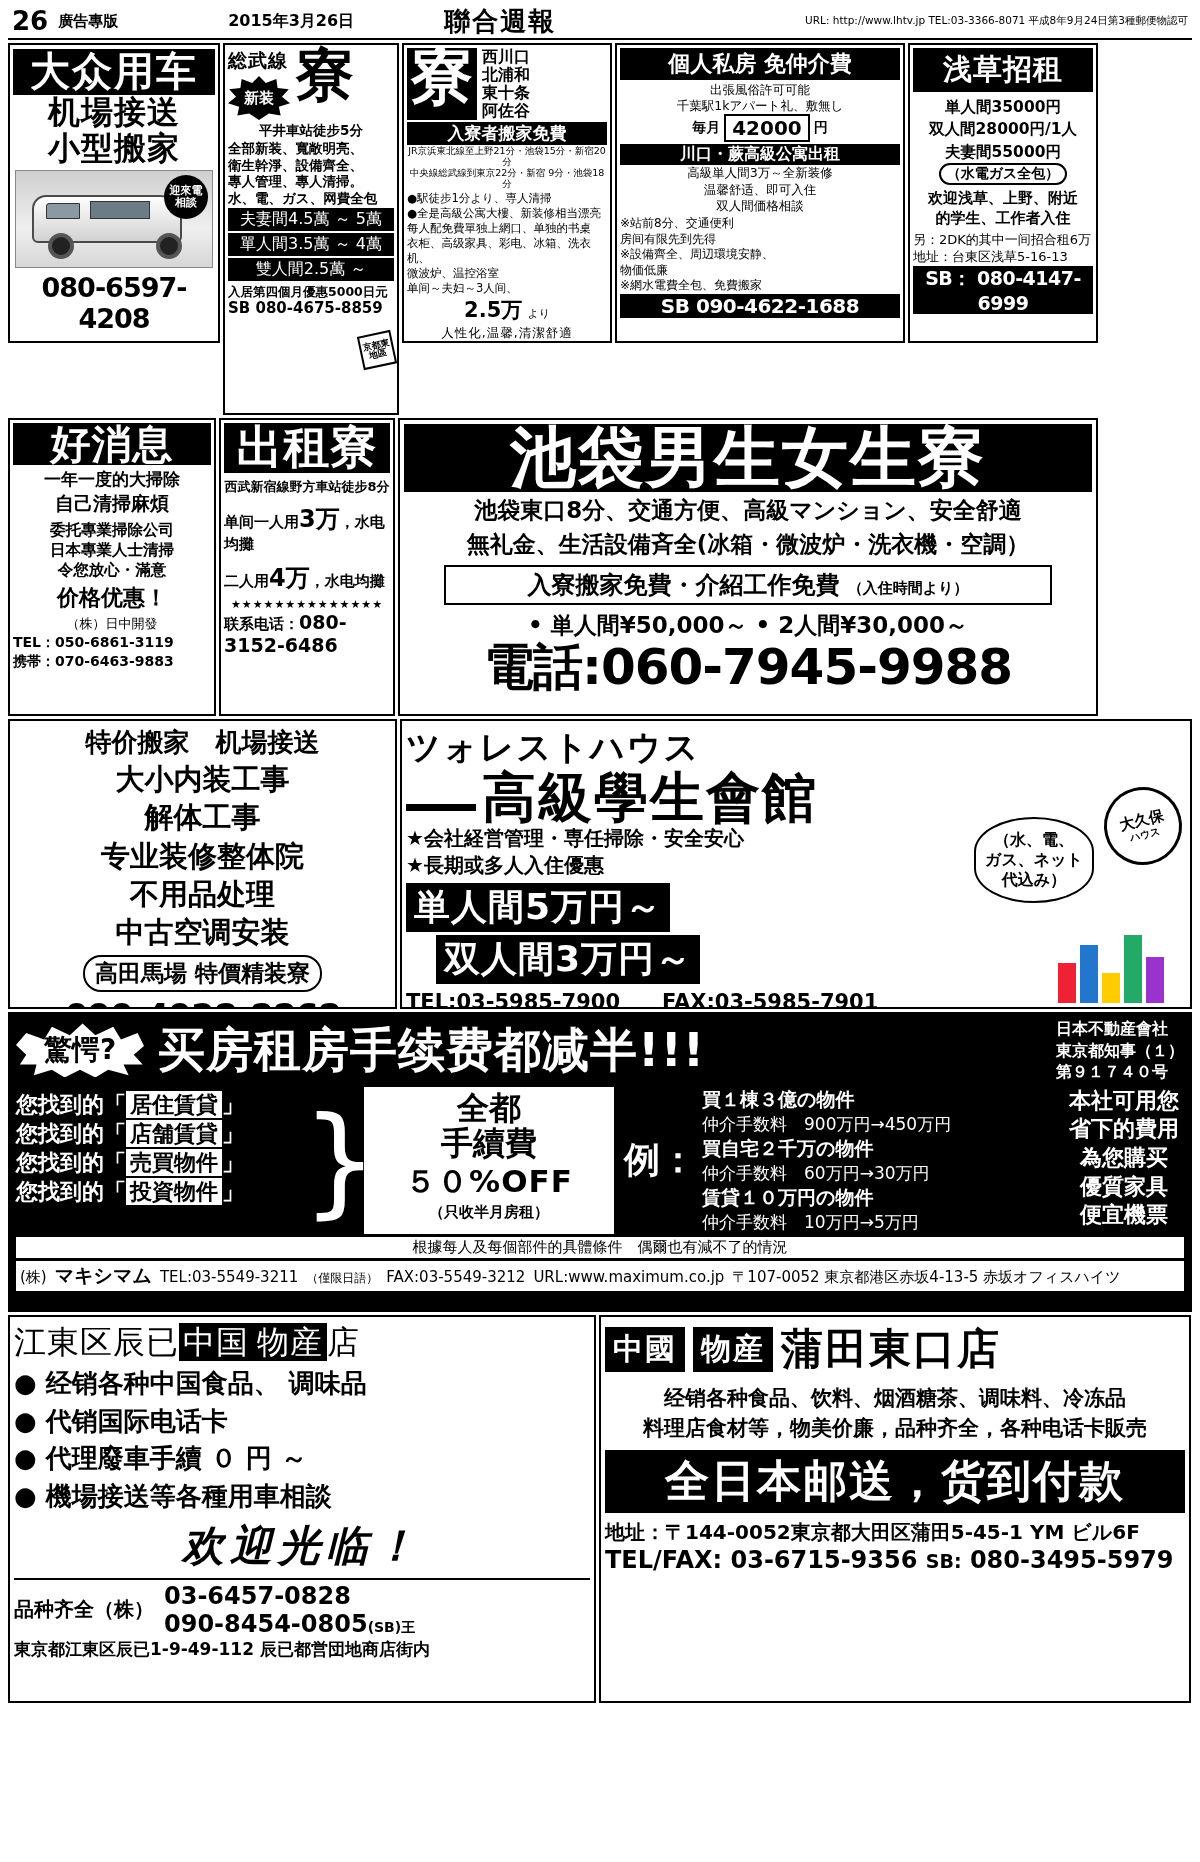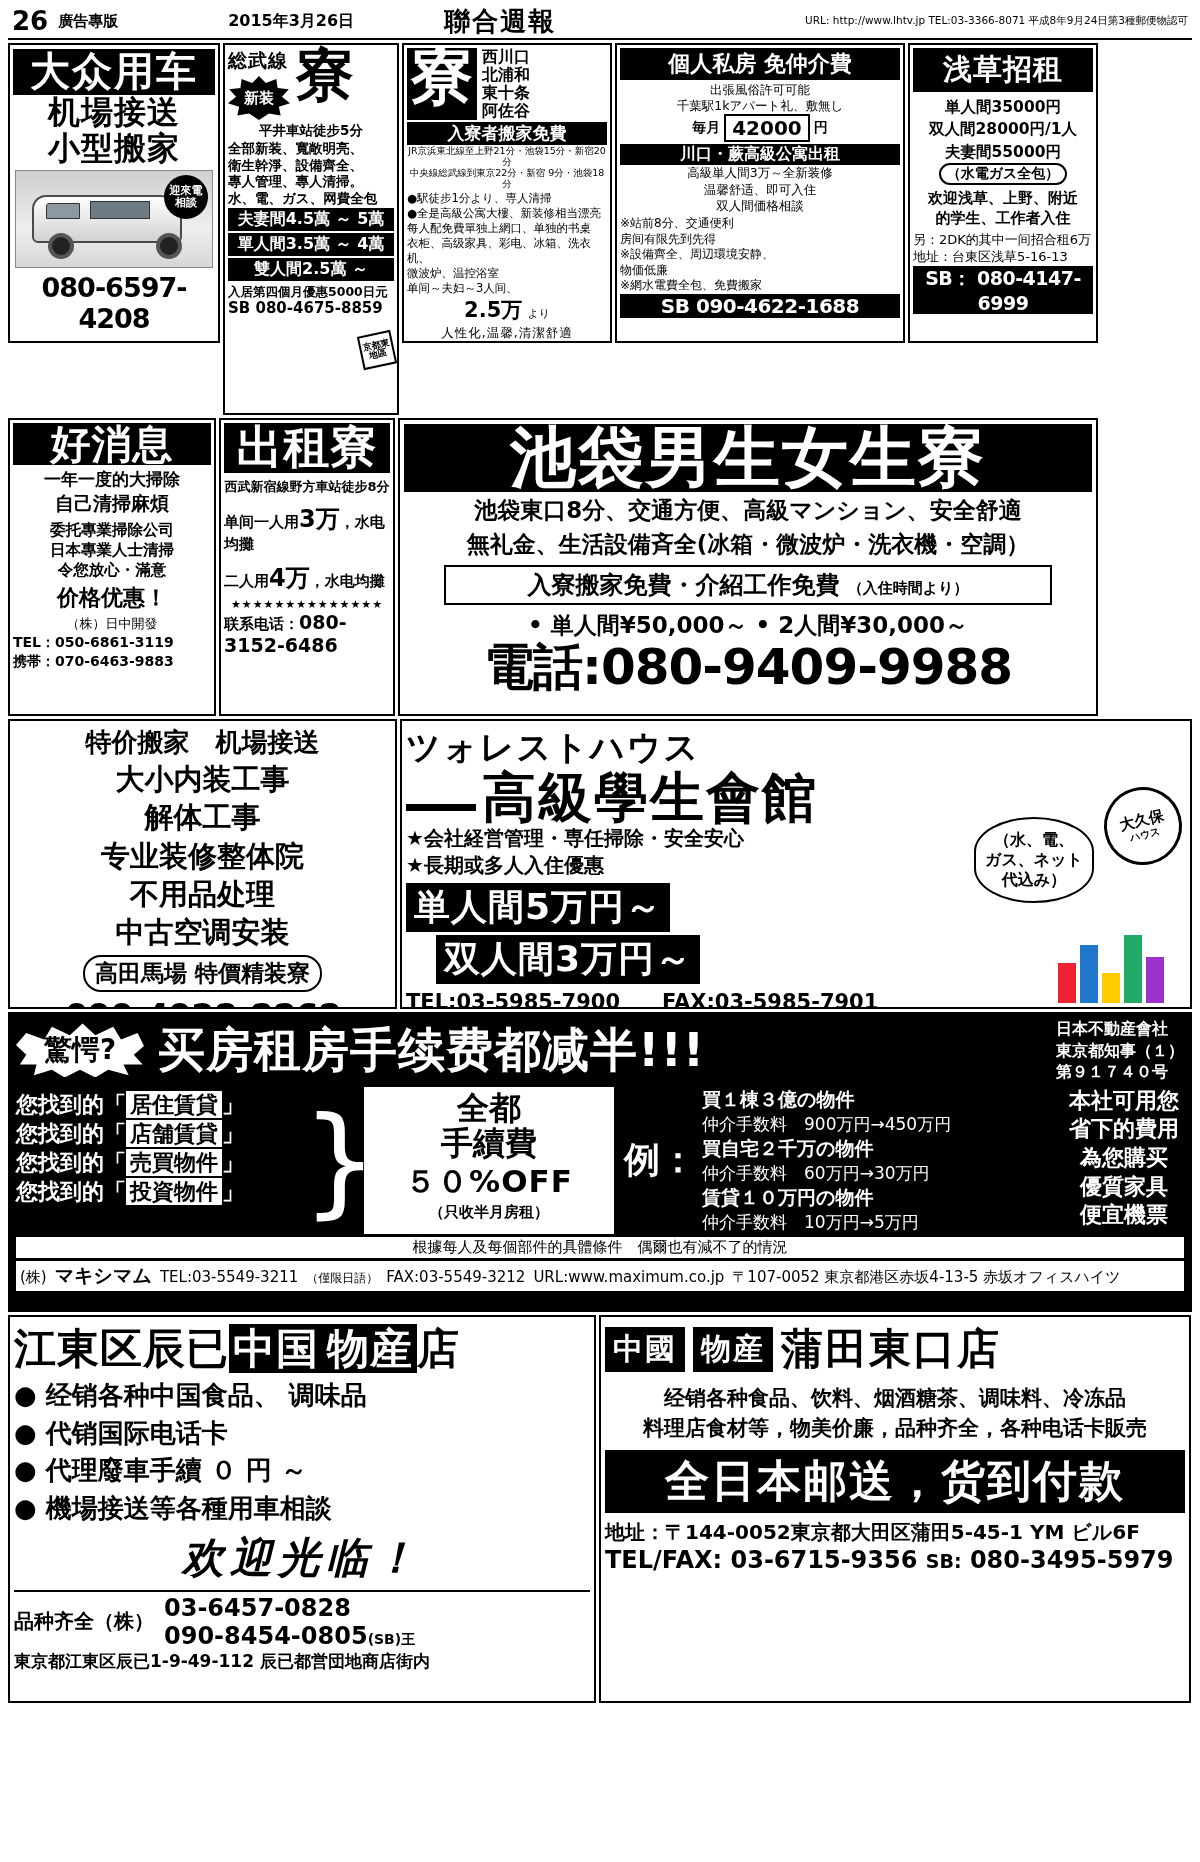--- a/index.html
+++ b/index.html
@@ -79,21 +79,21 @@
   .sb-head { display:flex; align-items:flex-start; }
   .sb-line { font-size:19px; font-weight:bold; letter-spacing:1px;}
   .sb-star {
     width:62px;height:44px;margin-top:2px;
     background:#000;color:#fff;font-size:15px;font-weight:bold;
     display:flex;align-items:center;justify-content:center;
     clip-path:polygon(50% 0%,61% 16%,78% 7%,80% 27%,98% 30%,87% 47%,100% 62%,82% 70%,85% 90%,66% 85%,50% 100%,34% 85%,15% 90%,18% 70%,0% 62%,13% 47%,2% 30%,20% 27%,22% 7%,39% 16%);
   }
   .sb-big { font-size:58px; font-weight:bold; line-height:0.95; margin-left:6px;}
   .sb-rowtxt { font-size:13.5px; font-weight:bold; line-height:1.22; margin-top:2px;}
-  .sb-price { background:#000;color:#fff;font-weight:bold;font-size:16px;
+  .sb-price { background:#000;color:#fff;font-weight:normal;font-size:16px;
     text-align:center; padding:1px 0; margin-top:2px; letter-spacing:0;}
   .sb-note{ font-size:12.5px; font-weight:bold; line-height:1.2; margin-top:3px;}
   .sb-tel { font-size:15px; font-weight:bold; }
   .sb-seal{
     position:absolute; right:3px; bottom:46px;
     width:34px;height:34px;border:2px solid #000;color:#000;
     font-size:9px; font-weight:bold; line-height:1.05;
     display:flex;align-items:center;justify-content:center;text-align:center;
     transform:rotate(-12deg);
   }
@@ -223,21 +223,21 @@
   .bn-ex .lbl{ font-size:36px; font-weight:bold; }
   .bn-tbl div.l{ font-size:19px; font-weight:bold; }
   .bn-tbl div.f{ font-size:17px; }
   .bn-far{ width:120px; font-size:22px; font-weight:bold; line-height:1.3; text-align:center; }
   .bn-note{ background:#fff; color:#000; font-size:15px; text-align:center; margin-top:3px; padding:1px 0;}
   .bn-foot{ background:#fff; color:#000; font-size:15px; padding:2px 4px; margin-top:3px; display:flex; gap:8px; align-items:baseline;}
   .bn-foot .mk{ font-size:19px; font-weight:bold; }
 
   
   .ad-jiangdong{ width:588px; height:388px; padding:4px; }
-  .jd-title{ font-size:42px; font-weight:bold; letter-spacing:1px; }
+  .jd-title{ font-size:32px; font-weight:normal; letter-spacing:1px; }
   .jd-title .inv{ background:#000; color:#fff; padding:0 4px;}
   .jd-li{ font-size:26px; font-weight:bold; line-height:1.45; }
   .jd-script{ font-size:42px; font-weight:bold; text-align:center; font-family:"DejaVu Serif", serif;
     font-style:italic; letter-spacing:6px; margin-top:2px;}
   .jd-foot{ border-top:2px solid #000; margin-top:4px; padding-top:2px;}
   .jd-foot .r1{ display:flex; align-items:center; gap:10px; font-size:20px; font-weight:bold;}
   .jd-foot .tel{ font-size:24px; font-weight:bold; }
   .jd-foot .addr{ font-size:17px; font-weight:bold;}
 
   .ad-kamata{ width:592px; height:388px; padding:4px; }
@@ -407,21 +407,21 @@
     <div class="box ad-ikebukuro">
       <div class="ik-title">池袋男生女生寮</div>
       <div class="ik-l">池袋東口8分、交通方便、高級マンション、安全舒適</div>
       <div class="ik-l">無礼金、生活設備斉全(冰箱・微波炉・洗衣機・空調）</div>
       <div class="ik-ribbon">
         <span>入寮搬家免費・介紹工作免費</span>
         <span class="sm">（入住時間より）</span>
       </div>
       <div class="ik-bul">• 単人間¥50,000～  • 2人間¥30,000～</div>
       <div class="ik-tel">
-        <span>電話:</span><span>080-9409-9988</span>
+        <span>電話:</span><span>060-7945-9988</span>
       </div>
     </div>
   </div>
 
   <div class="row">
 
     <div class="box ad-tejia">
       <div class="tj-top">特价搬家　机場接送</div>
       <div class="tj-line" style="white-space:pre-line">大小内装工事
 解体工事

